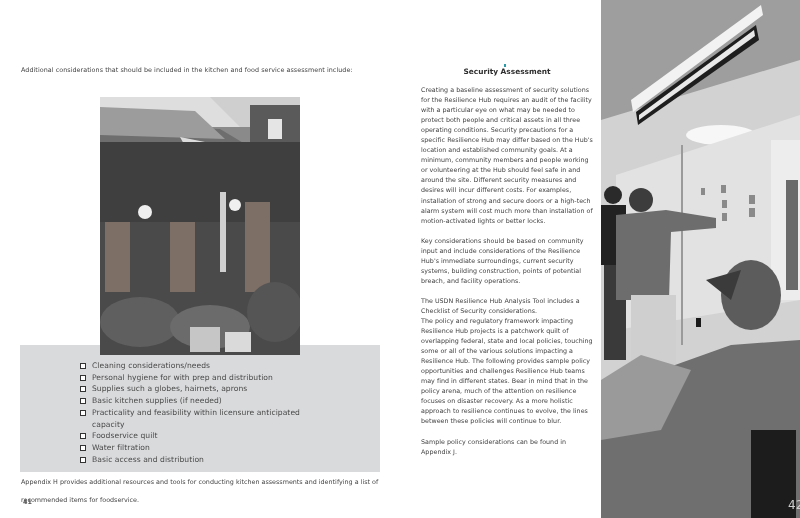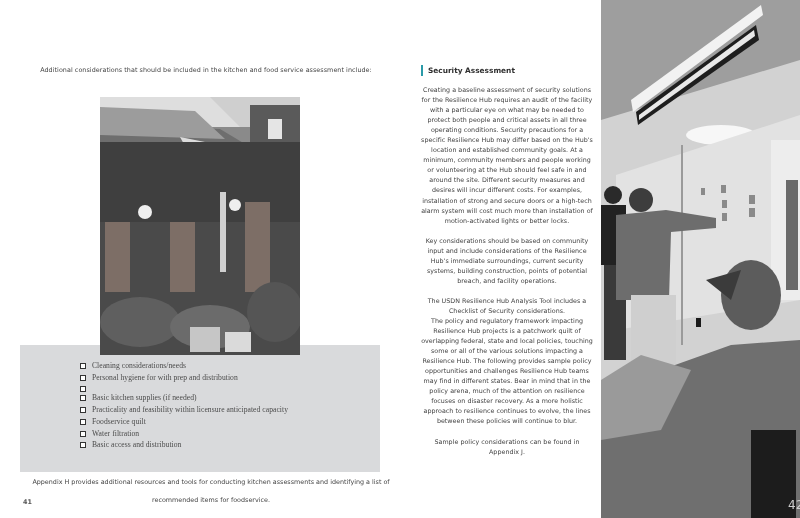--- a/index.html
+++ b/index.html
@@ -1,37 +1,37 @@
 <!DOCTYPE html>
 <html><head>
   <meta charset="utf-8">
   <style>
     * { box-sizing: border-box; margin: 0; padding: 0; }
     html, body { width: 800px; height: 518px; overflow: hidden; background: #ffffff; }
     body { font-family: "DejaVu Sans", "Liberation Sans", sans-serif; color: #3a3a3a; position: relative; }
 
-    .spread { position: relative; width: 800px; height: 518px; text-align: center; }
+    .spread { position: relative; width: 800px; height: 518px; }
 
     
     .intro {
       position: absolute; left: 21px; top: 66px; width: 370px;
       font-size: 6.4px; color: #444; letter-spacing: 0.05px;
     }
     .photo-left {
       position: absolute; left: 100px; top: 97px; width: 200px; height: 258px;
       background: #777; overflow: hidden; z-index: 2;
     }
     .photo-left svg { display: block; width: 100%; height: 100%; }
     .gray-box {
       position: absolute; left: 20px; top: 345px; width: 360px; height: 127px;
       background: #d9dadc; z-index: 1;
     }
     .checklist {
       position: absolute; left: 80px; top: 360px; width: 240px;
-      list-style: none; z-index: 3; font-family: Liberation Serif, serif;
+      list-style: none; z-index: 3;
     }
     .checklist li {
       display: flex; align-items: flex-start;
       font-size: 7.6px; line-height: 11.7px; color: #4a4a4a;
       letter-spacing: 0.05px;
     }
     .checkbox {
       flex: 0 0 auto; width: 6px; height: 6px; border: 1px solid #333;
       margin-top: 3px; margin-right: 6px; background: #fff;
     }
@@ -46,21 +46,21 @@
     
     .col-right { position: absolute; left: 421px; top: 64px; width: 172px; }
     .section-heading {
       display: flex; align-items: center; font-weight: bold;
       font-size: 7.4px; color: #2f2f2f; height: 12px;
     }
     .accent-bar { width: 2px; height: 11px; background: #2b9aa8; margin-right: 5px; }
     .para {
       font-size: 6.35px; line-height: 10.05px; color: #444; letter-spacing: 0.02px;
     }
-    .sec1-heading { margin-bottom: 9px; }
+    .sec1-heading { margin-bottom: 9px; flex-direction: column; }
     .gap { height: 10px; }
     .sec2-heading { margin-top: 10px; margin-bottom: 9px; }
 
     
     .photo-right {
       position: absolute; left: 601px; top: 0; width: 199px; height: 518px;
       background: #bdbdbd; overflow: hidden;
     }
     .photo-right svg { display: block; width: 100%; height: 100%; }
     .page-num-right {
@@ -107,20 +107,21 @@
       <li>
           <span class="checkbox"></span>
           <span>Cleaning considerations/needs</span>
         </li>
       <li>
           <span class="checkbox"></span>
           <span>Personal hygiene for with prep and distribution</span>
         </li>
       <li>
           <span class="checkbox"></span>
+          <span>Supplies such a globes, hairnets, aprons</span>
         </li>
       <li>
           <span class="checkbox"></span>
           <span>Basic kitchen supplies (if needed)</span>
         </li>
       <li>
           <span class="checkbox"></span>
           <span>Practicality and feasibility within licensure anticipated capacity</span>
         </li>
       <li>

